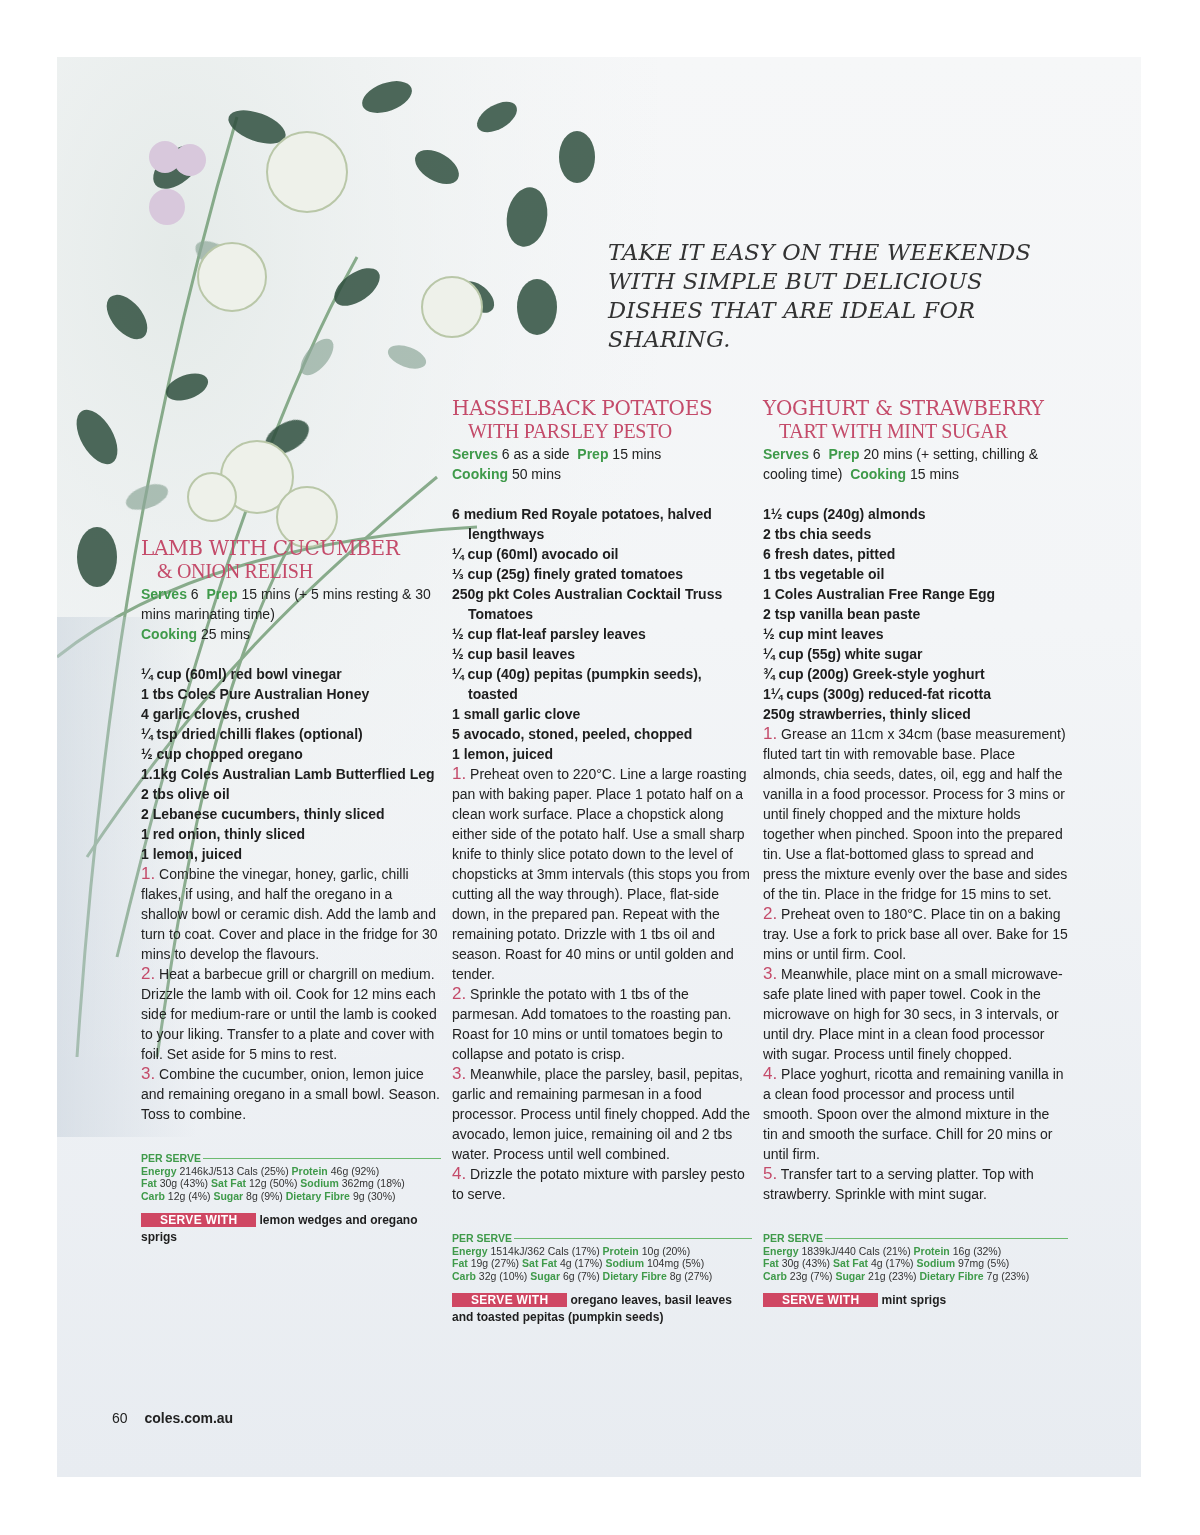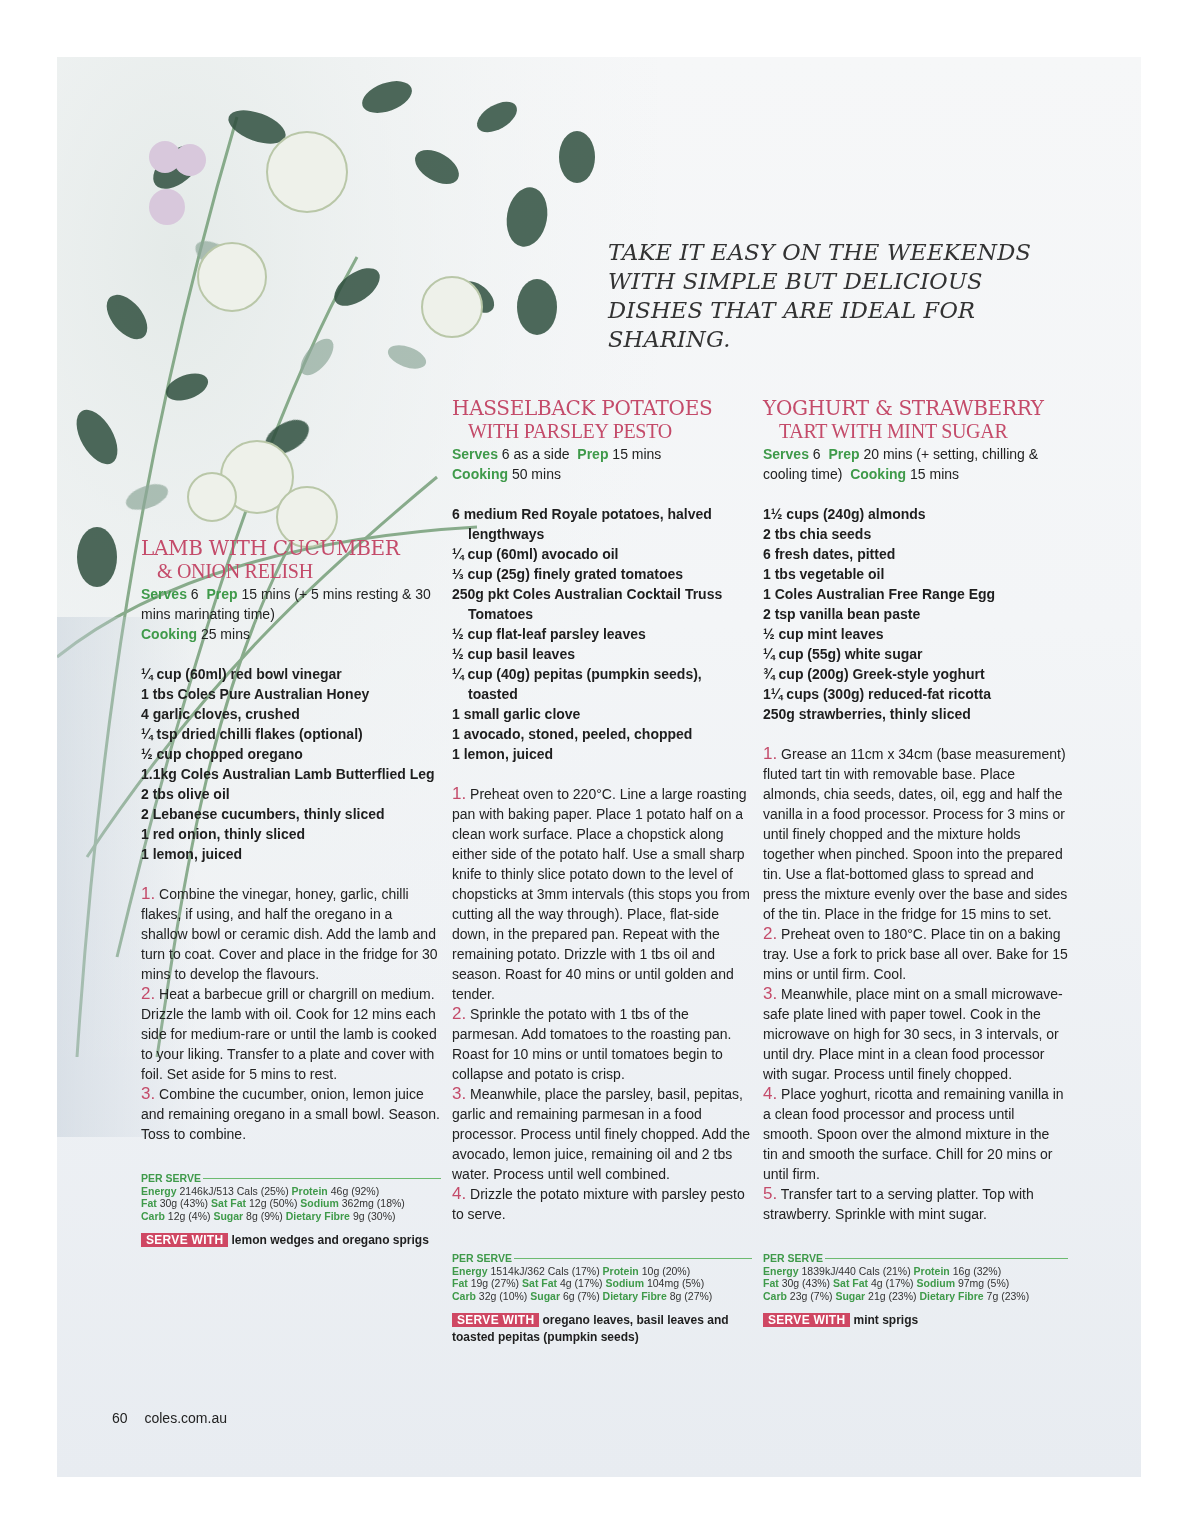--- a/index.html
+++ b/index.html
@@ -28,33 +28,33 @@
 
   .title {
     font-family: "DejaVu Serif", serif; color: #c44b6a; font-size: 20px; line-height: 23px;
     font-weight: normal; margin: 0; text-transform: uppercase; letter-spacing: -0.3px;
   }
   .title .l2 { display:block; padding-left: 16px; font-family: Liberation Serif, serif; }
   .meta { font-size: 14px; line-height: 20px; color: #222; margin-top: 1px; }
   .meta .k { color: #3f9a4a; font-weight: bold; }
   .ingredients { list-style: none; margin: 20px 0 0 0; padding: 0; font-size: 14px; line-height: 20px; font-weight: bold; color: #1e1e1e; }
   .ingredients li { padding-left: 16px; text-indent: -16px; }
-  .method { margin-top: 20px; font-size: 14px; line-height: 20px; color: #222; }
+  .method { font-size: 14px; line-height: 20px; color: #222; }
   .method p { margin: 0; }
   .method .num { color: #c44b6a; font-size: 17px; font-weight: normal; }
   .nutrition { margin-top: 8px; font-size: 10.5px; line-height: 12.5px; color: #333; }
   .nutrition .hd { display:flex; align-items:center; color:#3f9a4a; font-weight: bold; font-size: 10.5px; margin-top: 28px; }
   .nutrition .hd::after { content:""; flex:1; height:1px; background:#6dbb70; margin-left:2px; }
   .nutrition .k { color: #3f9a4a; font-weight: bold; }
   .serve { margin-top: 10px; font-size: 12px; line-height: 17px; font-weight: bold; color: #1e1e1e; }
-  .serve .badge { background: #cf4763; color: #fff; font-weight: bold; padding: 0 5px; margin-right: 3px; letter-spacing: 0.3px; }
+  .serve .badge { background: #cf4763; color: #fff; font-weight: bold; padding: 0 19px; margin-right: 3px; letter-spacing: 0.3px; }
 
   .footer { position: absolute; left: 55px; top: 1353px; font-size: 14px; color: #222; }
   .footer .pg { margin-right: 13px; }
-  .footer .site { font-weight: normal; }
+  .footer .site { font-weight: bold; }
 </style>
 </head>
 <body>
 
 <div class="page">
 
   <div class="photo">
     <svg viewBox="0 0 600 1000" preserveAspectRatio="none">
       <defs>
         <radialGradient id="bgfade" cx="0.2" cy="0.2" r="0.9">
@@ -168,21 +168,21 @@
     </div>
     <ul class="ingredients">
       <li>6 medium Red Royale potatoes, halved lengthways</li>
       <li>¼ cup (60ml) avocado oil</li>
       <li>⅓ cup (25g) finely grated tomatoes</li>
       <li>250g pkt Coles Australian Cocktail Truss Tomatoes</li>
       <li>½ cup flat-leaf parsley leaves</li>
       <li>½ cup basil leaves</li>
       <li>¼ cup (40g) pepitas (pumpkin seeds), toasted</li>
       <li>1 small garlic clove</li>
-      <li>1 avocado, stoned, peeled, chopped</li>
+      <li>5 avocado, stoned, peeled, chopped</li>
       <li>1 lemon, juiced</li>
     </ul>
     <div class="method">
       <p><span class="num">1.</span> <span>Preheat oven to 220°C. Line a large roasting pan with baking paper. Place 1 potato half on a clean work surface. Place a chopstick along either side of the potato half. Use a small sharp knife to thinly slice potato down to the level of chopsticks at 3mm intervals (this stops you from cutting all the way through). Place, flat-side down, in the prepared pan. Repeat with the remaining potato. Drizzle with 1 tbs oil and season. Roast for 40 mins or until golden and tender.</span></p>
       <p><span class="num">2.</span> <span>Sprinkle the potato with 1 tbs of the parmesan. Add tomatoes to the roasting pan. Roast for 10 mins or until tomatoes begin to collapse and potato is crisp.</span></p>
       <p><span class="num">3.</span> <span>Meanwhile, place the parsley, basil, pepitas, garlic and remaining parmesan in a food processor. Process until finely chopped. Add the avocado, lemon juice, remaining oil and 2 tbs water. Process until well combined.</span></p>
       <p><span class="num">4.</span> <span>Drizzle the potato mixture with parsley pesto to serve.</span></p>
     </div>
     <div class="nutrition">
       <div class="hd">PER SERVE</div>

